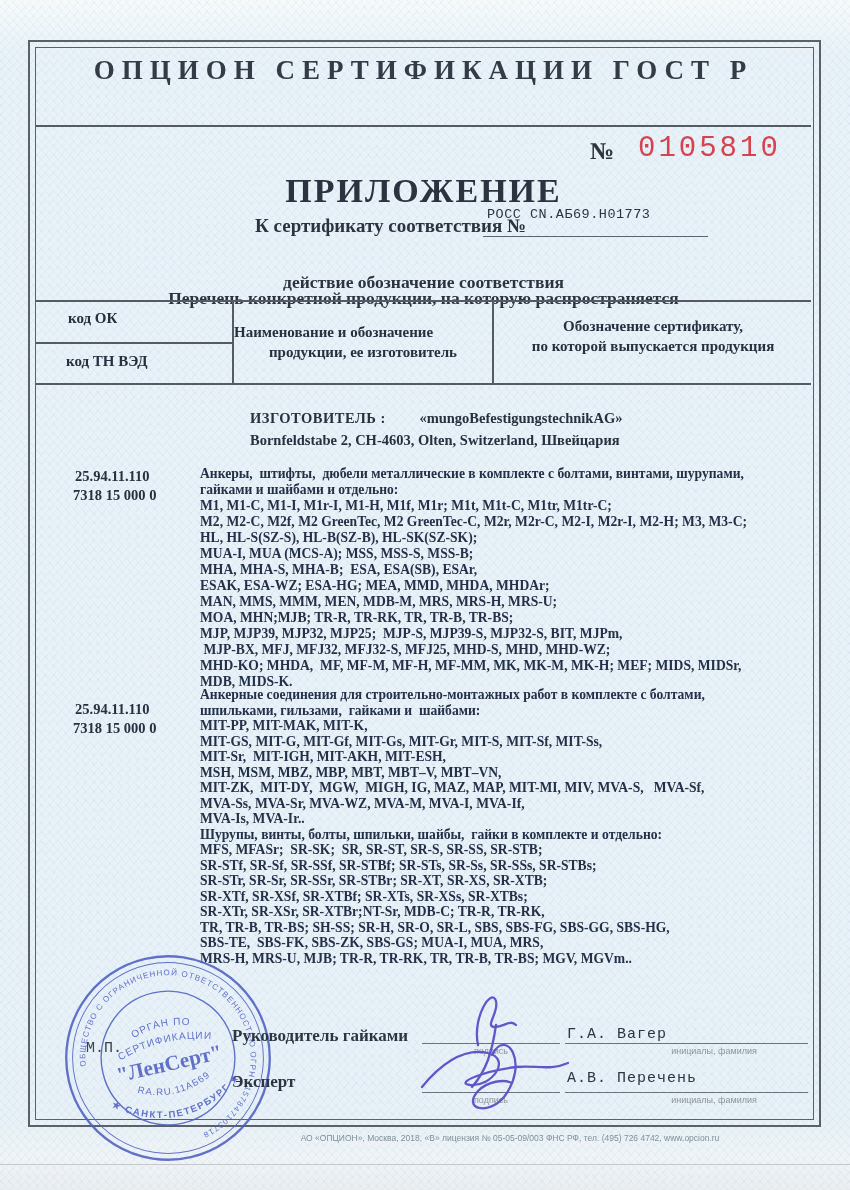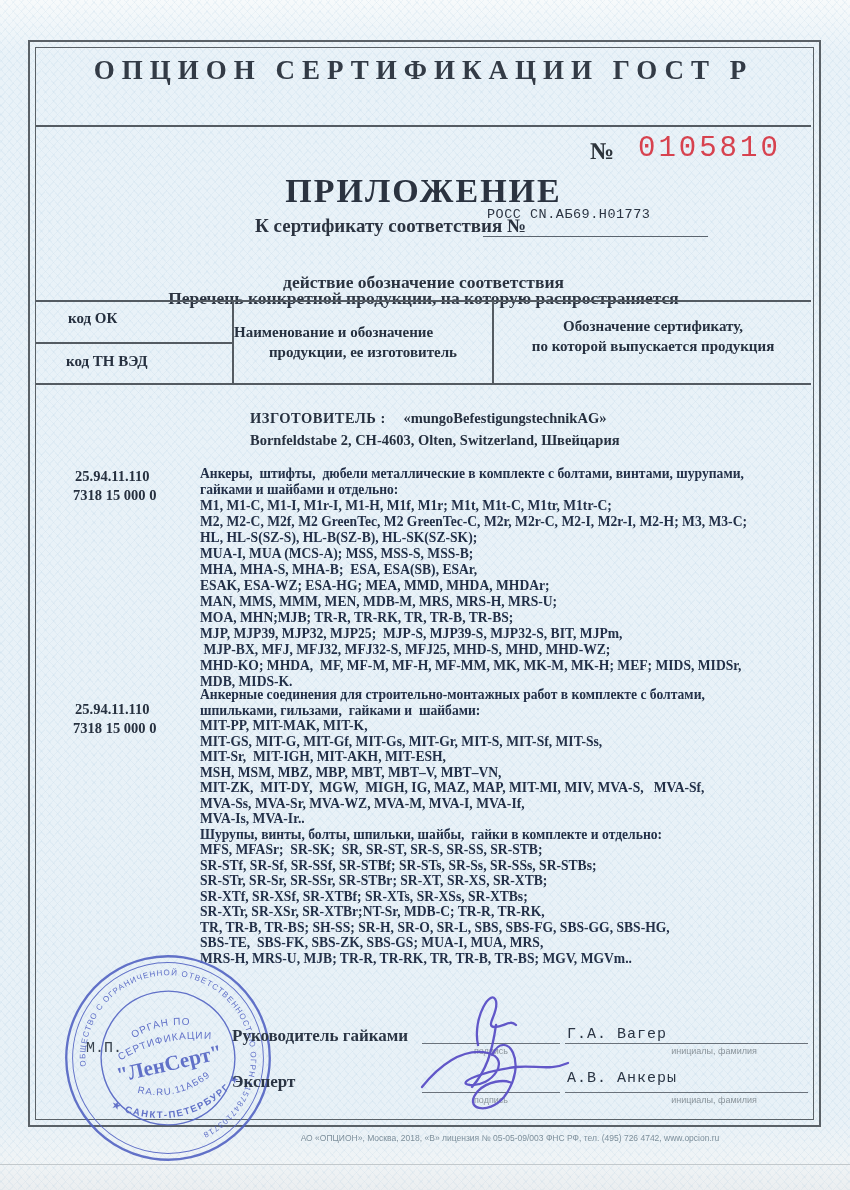--- a/index.html
+++ b/index.html
@@ -51,21 +51,21 @@
   <div class="abs rule" style="left:36px;top:342px;width:196px;height:1.5px;"></div>
   <div class="abs serb" style="left:68px;top:310px;font-size:15px;">код ОК</div>
   <div class="abs serb" style="left:66px;top:353px;font-size:15px;">код ТН ВЭД</div>
   <div class="abs serb" style="left:234px;top:324px;width:258px;font-size:15px;">Наименование и обозначение</div>
   <div class="abs serb" style="left:234px;top:344px;width:258px;text-align:center;font-size:15px;">продукции, ее изготовитель</div>
   <div class="abs serb" style="left:494px;top:318px;width:318px;text-align:center;font-size:15px;">Обозначение сертификату,</div>
   <div class="abs serb" style="left:494px;top:338px;width:318px;text-align:center;font-size:15px;">по которой выпускается продукция</div>
 
   <div class="abs" style="left:250px;top:410px;font-size:14.5px;">
     <span class="serb" style="letter-spacing:0.5px;">ИЗГОТОВИТЕЛЬ :</span>
-    <span class="serb" style="margin-left:14px;">«mungoBefestigungstechnikAG»</span>
+    <span class="serb" style="margin-left:30px;">«mungoBefestigungstechnikAG»</span>
   </div>
   <div class="abs serb" style="left:250px;top:432px;font-size:14.5px;">Bornfeldstabe 2, CH-4603, Olten, Switzerland, Швейцария</div>
 
   <div class="abs serb" style="left:75px;top:468px;font-size:14.5px;">25.94.11.110</div>
   <div class="abs serb" style="left:73px;top:487px;font-size:14.5px;">7318 15 000 0</div>
   <div class="abs plist" style="left:200px;top:466px;width:600px;"><div>Анкеры,  штифты,  дюбели металлические в комплекте с болтами, винтами, шурупами,</div><div>гайками и шайбами и отдельно:</div><div>M1, M1-C, M1-I, M1r-I, M1-H, M1f, M1r; M1t, M1t-C, M1tr, M1tr-C;</div><div>M2, M2-C, M2f, M2 GreenTec, M2 GreenTec-C, M2r, M2r-C, M2-I, M2r-I, M2-H; M3, M3-C;</div><div>HL, HL-S(SZ-S), HL-B(SZ-B), HL-SK(SZ-SK);</div><div>MUA-I, MUA (MCS-A); MSS, MSS-S, MSS-B;</div><div>MHA, MHA-S, MHA-B;  ESA, ESA(SB), ESAr,</div><div>ESAK, ESA-WZ; ESA-HG; MEA, MMD, MHDA, MHDAr;</div><div>MAN, MMS, MMM, MEN, MDB-M, MRS, MRS-H, MRS-U;</div><div>MOA, MHN;MJB; TR-R, TR-RK, TR, TR-B, TR-BS;</div><div>MJP, MJP39, MJP32, MJP25;  MJP-S, MJP39-S, MJP32-S, BIT, MJPm,</div><div> MJP-BX, MFJ, MFJ32, MFJ32-S, MFJ25, MHD-S, MHD, MHD-WZ;</div><div>MHD-KO; MHDA,  MF, MF-M, MF-H, MF-MM, MK, MK-M, MK-H; MEF; MIDS, MIDSr,</div><div>MDB, MIDS-K.</div></div>
 
   <div class="abs serb" style="left:75px;top:701px;font-size:14.5px;">25.94.11.110</div>
   <div class="abs serb" style="left:73px;top:720px;font-size:14.5px;">7318 15 000 0</div>
   <div class="abs plist plist2" style="left:200px;top:687px;width:610px;"><div>Анкерные соединения для строительно-монтажных работ в комплекте с болтами,</div><div>шпильками, гильзами,  гайками и  шайбами:</div><div>MIT-PP, MIT-MAK, MIT-K,</div><div>MIT-GS, MIT-G, MIT-Gf, MIT-Gs, MIT-Gr, MIT-S, MIT-Sf, MIT-Ss,</div><div>MIT-Sr,  MIT-IGH, MIT-AKH, MIT-ESH,</div><div>MSH, MSM, MBZ, MBP, MBT, MBT–V, MBT–VN,</div><div>MIT-ZK,  MIT-DY,  MGW,  MIGH, IG, MAZ, MAP, MIT-MI, MIV, MVA-S,   MVA-Sf,</div><div>MVA-Ss, MVA-Sr, MVA-WZ, MVA-M, MVA-I, MVA-If,</div><div>MVA-Is, MVA-Ir..</div><div>Шурупы, винты, болты, шпильки, шайбы,  гайки в комплекте и отдельно:</div><div>MFS, MFASr;  SR-SK;  SR, SR-ST, SR-S, SR-SS, SR-STB;</div><div>SR-STf, SR-Sf, SR-SSf, SR-STBf; SR-STs, SR-Ss, SR-SSs, SR-STBs;</div><div>SR-STr, SR-Sr, SR-SSr, SR-STBr; SR-XT, SR-XS, SR-XTB;</div><div>SR-XTf, SR-XSf, SR-XTBf; SR-XTs, SR-XSs, SR-XTBs;</div><div>SR-XTr, SR-XSr, SR-XTBr;NT-Sr, MDB-C; TR-R, TR-RK,</div><div>TR, TR-B, TR-BS; SH-SS; SR-H, SR-O, SR-L, SBS, SBS-FG, SBS-GG, SBS-HG,</div><div>SBS-TE,  SBS-FK, SBS-ZK, SBS-GS; MUA-I, MUA, MRS,</div><div>MRS-H, MRS-U, MJB; TR-R, TR-RK, TR, TR-B, TR-BS; MGV, MGVm..</div></div>
@@ -98,21 +98,21 @@
   <div class="abs serb" style="left:232px;top:1026px;font-size:17px;color:#2b3544;">Руководитель гайками</div>
   <div class="abs sigline" style="left:422px;top:1043px;width:138px;"></div>
   <div class="abs cap" style="left:422px;top:1046px;width:138px;text-align:center;">подпись</div>
   <div class="abs mono" style="left:567px;top:1026px;font-size:15px;letter-spacing:1px;color:#2b3544;">Г.А.  Вагер</div>
   <div class="abs sigline" style="left:565px;top:1043px;width:243px;"></div>
   <div class="abs cap" style="left:620px;top:1046px;width:188px;text-align:center;">инициалы, фамилия</div>
 
   <div class="abs serb" style="left:232px;top:1072px;font-size:17px;color:#2b3544;">Эксперт</div>
   <div class="abs sigline" style="left:422px;top:1092px;width:138px;"></div>
   <div class="abs cap" style="left:422px;top:1095px;width:138px;text-align:center;">подпись</div>
-  <div class="abs mono" style="left:567px;top:1070px;font-size:15px;letter-spacing:1px;color:#2b3544;">А.В.  Анкеры</div>
+  <div class="abs mono" style="left:567px;top:1070px;font-size:15px;letter-spacing:1px;color:#2b3544;">А.В.  Перечень</div>
   <div class="abs sigline" style="left:565px;top:1092px;width:243px;"></div>
   <div class="abs cap" style="left:620px;top:1095px;width:188px;text-align:center;">инициалы, фамилия</div>
 
   <svg class="abs" style="left:400px;top:975px;width:220px;height:145px;" viewBox="0 0 220 145">
     <g fill="none" stroke="#5a4fc6" stroke-width="2.3" stroke-linecap="round" opacity="0.95">
       <path d="M 78,70 C 72,42 92,12 96,26 C 99,38 84,52 95,52 C 104,52 110,44 116,50 M 96,50 C 92,78 86,96 72,112"></path>
       <path d="M 22,112 C 38,92 62,72 88,78 C 112,84 92,112 70,110 C 54,108 84,96 116,92 C 136,90 150,96 168,88 M 92,80 C 106,52 130,88 104,122 C 88,141 62,134 78,116 C 88,106 104,104 112,108"></path>
     </g>
   </svg>
 

